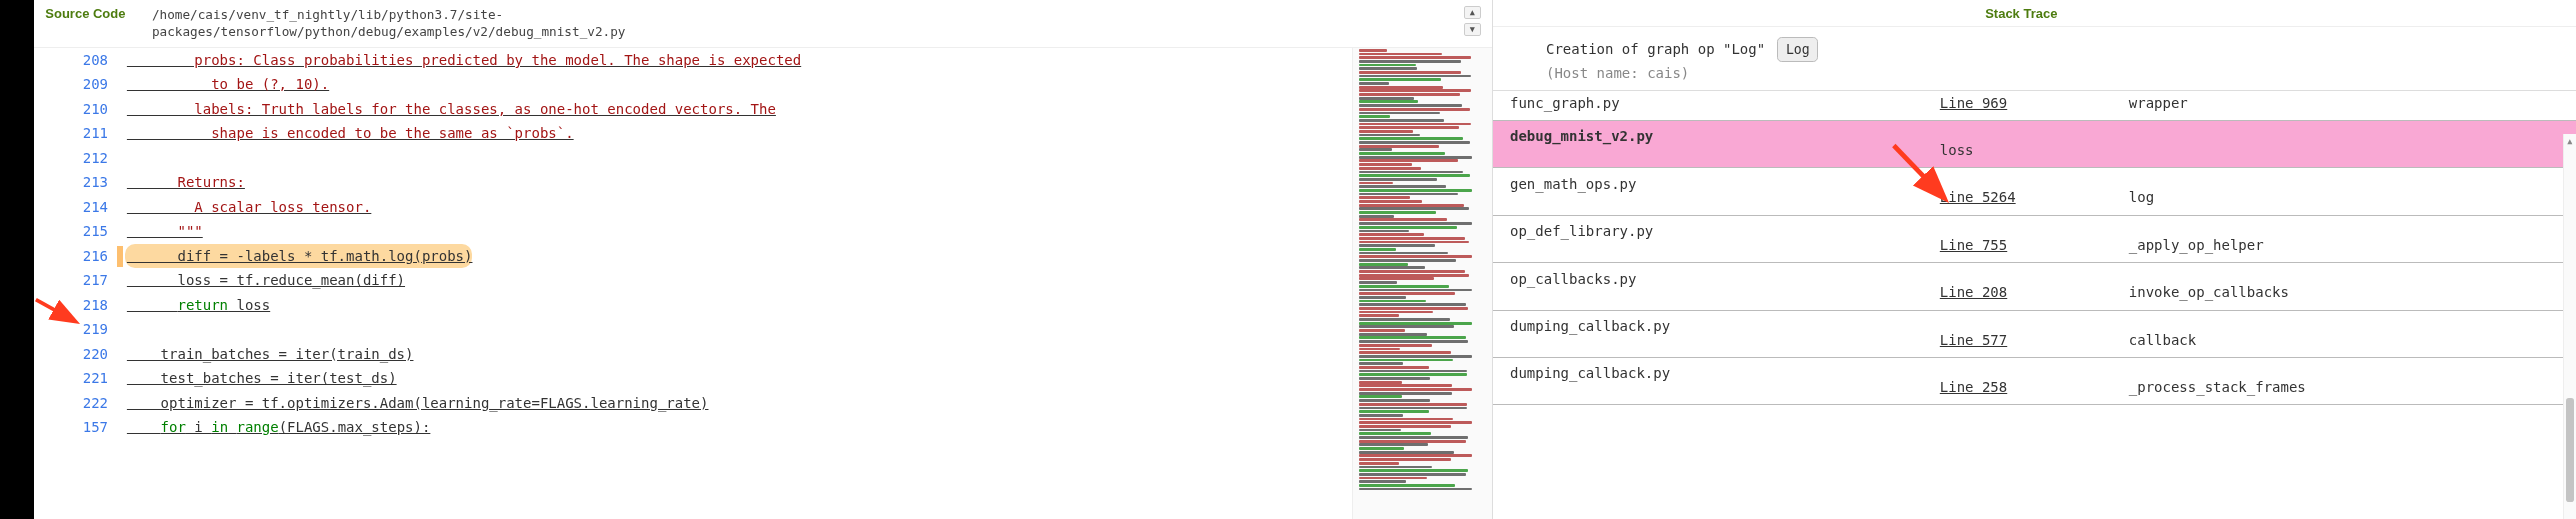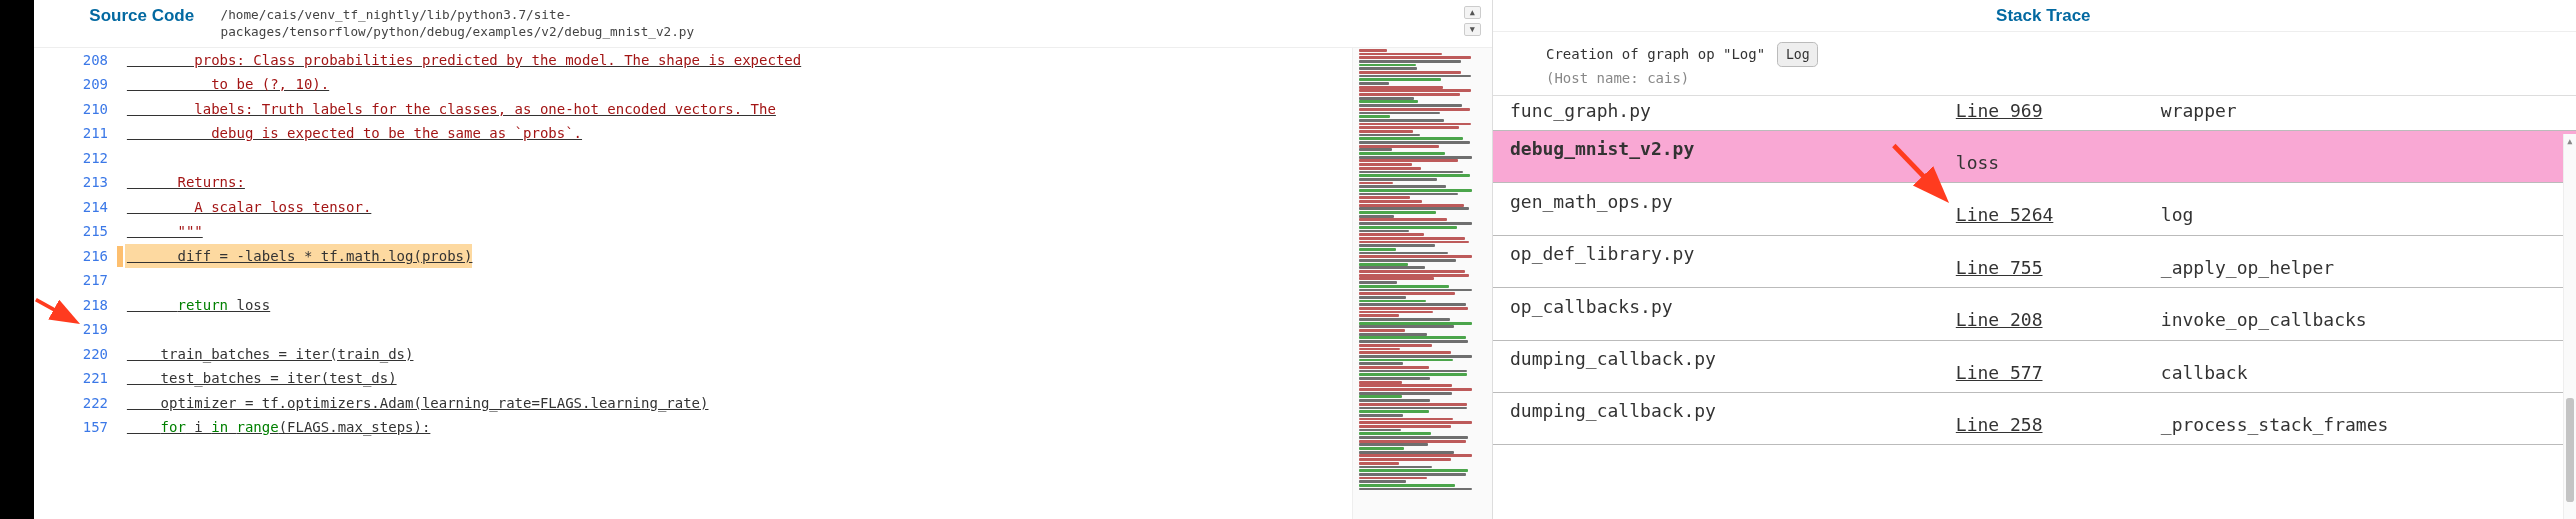--- a/index.html
+++ b/index.html
@@ -14,34 +14,34 @@
   position: relative;
 }
 .container { display: flex; height: 100%; }
 
 
 .black-strip { width: 34px; background: #000; flex: none; }
 
 
 .source-panel { flex: 1; display: flex; flex-direction: column; border-right: 0.9px solid #ddd; min-width: 0; position: relative; }
 .panel-header { display: flex; align-items: flex-start; padding: 5.7px 11.3px; border-bottom: 0.9px solid #eee; }
-.panel-title { font-family: -apple-system, Helvetica, Arial, sans-serif; font-weight: 600; font-size: 17px; color: #0369a1; margin-right: 26.4px; white-space: nowrap; margin-left: 44px; }
+.panel-title { font-family: -apple-system, Helvetica, Arial, sans-serif; font-weight: 600; font-size: 13px; color: #4d7c0f; margin-right: 26.4px; white-space: nowrap; }
 .path-wrap { flex: 1; display: flex; align-items: center; }
 .header-path { font-family: Menlo, Monaco, Consolas, monospace; color: #444; line-height: 1.4; font-size: 12.7px; white-space: pre-wrap; word-break: break-all; }
 .spinner-col { display: flex; flex-direction: column; gap: 3.8px; margin-left: 7.5px; }
 .spin-btn { width: 17px; height: 13.2px; background: #f4f4f4; border: 0.9px solid #ccc; border-radius: 1.9px; font-size: 8.5px; line-height: 11.3px; text-align: center; color: #555; cursor: pointer; }
 
 .source-body { display: flex; flex: 1; overflow: hidden; }
 .code-area { flex: 1; position: relative; overflow: hidden; }
 .code-lines { position: relative; }
 .code-line { display: flex; height: 24.5px; line-height: 24.5px; font-size: 14px; }
 .lineno { width: 91px; text-align: right; padding-right: 17px; color: #3b78e7; font-family: Menlo, Monaco, Consolas, monospace; position: relative; background: #fff; }
 .marker { position: absolute; right: 1.9px; top: 1.9px; bottom: 1.9px; width: 5.7px; background: #fdbf6f; }
 .code-text { padding-left: 1.9px; white-space: pre; font-family: Menlo, Monaco, Consolas, monospace; text-decoration: underline; }
-.hl-line .code-text { background: #fdd9a0; border-radius: 0; }
+.hl-line .code-text { background: #fdd9a0; border-radius: 10px; }
 
 
 .minimap { width: 140px; background: #fafafa; border-left: 0.9px solid #eee; position: relative; overflow: hidden; }
 .mini-line { height: 2.8px; margin: 0.9px 5.7px; border-radius: 0.9px; }
 
 
 .tok-str, .tok-doc { color: #a31515; }
 .tok-kw { color: #008000; }
 .tok-id { color: #333; }
 
@@ -50,21 +50,21 @@
 .arrow-left svg, .arrow-right svg { display: block; }
 
 
 .right-panel { width: 1083px; flex: none; display: flex; flex-direction: column; position: relative; }
 .right-header { padding: 5.7px 11.3px 5.7px 11.3px; border-bottom: 0.9px solid #eee; justify-content: center; }
 .trace-info { padding: 9.4px 17px 5.7px 53px; border-bottom: 0.9px solid #ddd; font-family: Menlo, Monaco, Consolas, monospace; font-size: 14px; color: #333; line-height: 1.6; }
 .trace-info .host { color: #888; }
 .log-btn { display: inline-block; background: #eee; border: 0.9px solid #bbb; border-radius: 4.7px; padding: 0.9px 7.5px; font-family: Menlo, monospace; font-size: 13.2px; color: #333; margin-left: 3.8px; }
 
 .trace-table { flex: 1; overflow: hidden; position: relative; }
-.combined-row { display: grid; grid-template-columns: 443px 189px 1fr; align-items: start; border-bottom: 0.9px solid #bbb; font-family: Menlo, monospace; font-size: 18px; gap: 16px; }
+.combined-row { display: grid; grid-template-columns: 443px 189px 1fr; align-items: start; border-bottom: 0.9px solid #bbb; font-family: Menlo, monospace; font-size: 14px; }
 .combined-row .cell-file { padding: 7.5px 3.8px 3.8px 17px; }
 .combined-row .cell-line { padding: 21px 3.8px 9.4px 3.8px; }
 .combined-row .cell-fn { padding: 21px 3.8px 9.4px 3.8px; }
 .combined-row .link { text-decoration: underline; }
 .combined-row.hl { background: #f9a8d4; }
 .combined-row.hl .cell-file { font-weight: 700; }
 .combined-row.hl .cell-line { font-weight: 700; }
 .combined-row.truncated .cell-file { padding-top: 3.8px; }
 .combined-row.truncated .cell-line { padding-top: 3.8px; }
 .combined-row.truncated .cell-fn { padding-top: 3.8px; }
@@ -106,21 +106,21 @@
             <div class="code-line">
               <div class="lineno">209</div>
               <div class="code-text"><span class="tok-doc">          to be (?, 10).</span></div>
             </div>
             <div class="code-line">
               <div class="lineno">210</div>
               <div class="code-text"><span class="tok-doc">        labels: Truth labels for the classes, as one-hot encoded vectors. The</span></div>
             </div>
             <div class="code-line">
               <div class="lineno">211</div>
-              <div class="code-text"><span class="tok-doc">          debug is expected to be the same as `probs`.</span></div>
+              <div class="code-text"><span class="tok-doc">          shape is encoded to be the same as `probs`.</span></div>
             </div>
             <div class="code-line">
               <div class="lineno">212</div>
               <div class="code-text"><span></span></div>
             </div>
             <div class="code-line">
               <div class="lineno">213</div>
               <div class="code-text"><span class="tok-doc">      Returns:</span></div>
             </div>
             <div class="code-line">
@@ -130,20 +130,21 @@
             <div class="code-line">
               <div class="lineno">215</div>
               <div class="code-text"><span class="tok-doc">      """</span></div>
             </div>
             <div class="code-line hl-line">
               <div class="lineno">216<div class="marker"></div></div>
               <div class="code-text"><span class="tok-id">      diff = -labels * tf.math.log(probs)</span></div>
             </div>
             <div class="code-line">
               <div class="lineno">217</div>
+              <div class="code-text"><span class="tok-id">      loss = tf.reduce_mean(diff)</span></div>
             </div>
             <div class="code-line">
               <div class="lineno">218</div>
               <div class="code-text"><span>      </span><span class="tok-kw">return</span><span class="tok-id"> loss</span></div>
             </div>
             <div class="code-line">
               <div class="lineno">219</div>
               <div class="code-text"><span></span></div>
             </div>
             <div class="code-line">

